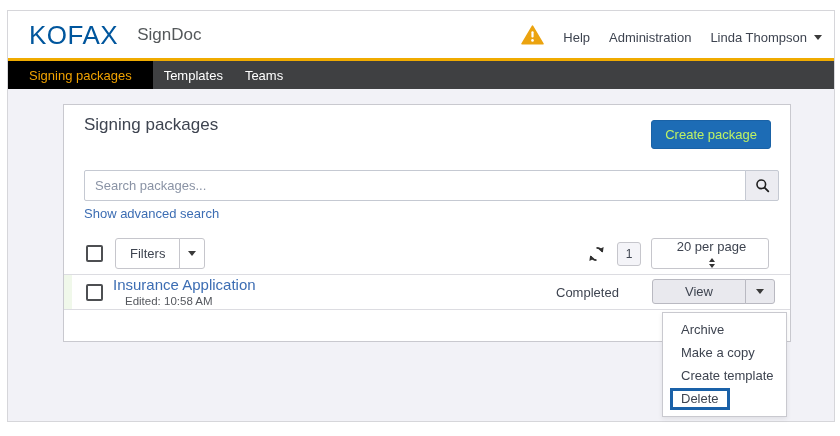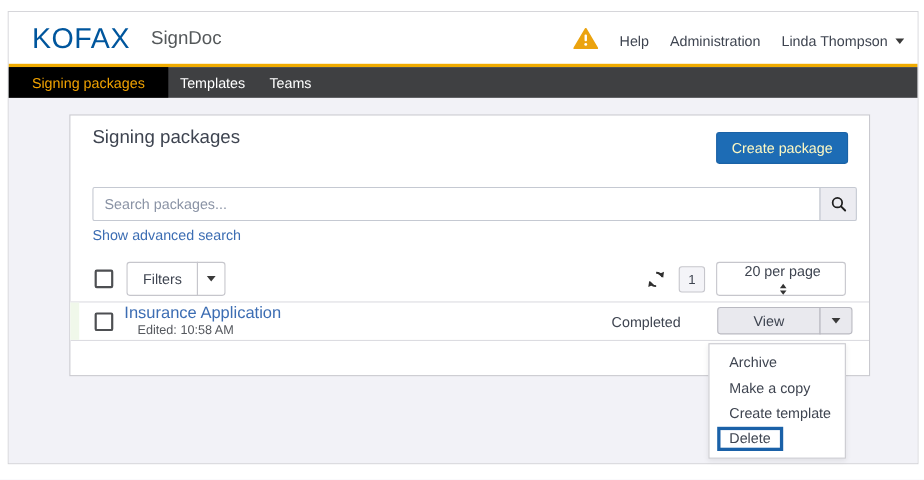--- a/index.html
+++ b/index.html
@@ -25,21 +25,21 @@
   .goldline{height:3px;background:#f0ab00;}
   .navbar{height:28px;background:#3f4042;display:flex;align-items:stretch;font-size:13px;}
   .tab{color:#ffffff;display:flex;align-items:center;padding:0 11px;cursor:pointer;}
   .tab.active{background:#000000;color:#f0a200;padding:0 21px;}
   
   .content{position:relative;height:332px;background:#f2f2f7;}
   .panel{position:absolute;left:55px;top:15px;width:726px;height:236px;background:#fff;border:1px solid #c9c9cf;}
   .panel h1{position:absolute;left:20px;top:10px;margin:0;font-size:17px;font-weight:normal;color:#3e4450;}
   .btn-primary{
     position:absolute;right:19px;top:15px;height:29px;padding:0 13px;
-    background:#1d6cb5;color:#fef9c3;font-size:13px;border:1px solid #1a62a6;border-radius:3px;cursor:pointer;
+    background:#1d6cb5;color:#bef264;font-size:13px;border:1px solid #1a62a6;border-radius:3px;cursor:pointer;
     font-family:"Liberation Sans",sans-serif;
   }
   .search-row{position:absolute;left:20px;top:65px;width:695px;display:flex;}
   .search-row input{
     flex:1;height:29px;border:1px solid #c5c9d2;border-radius:2px 0 0 2px;padding:0 10px;
     font-size:13px;color:#3e4450;outline:none;font-family:"Liberation Sans",sans-serif;
   }
   .search-row input::placeholder{color:#8a93a5;}
   .search-btn{
     width:34px;height:31px;background:#ececf1;border:1px solid #c5c9d2;margin-left:-1px;
@@ -78,21 +78,21 @@
   .row-sub{font-size:11.5px;color:#55585e;margin-top:2px;margin-left:12px;}
   .row-status{position:absolute;left:492px;top:10px;font-size:13px;color:#3e4450;}
   .view-split{position:absolute;left:588px;top:4px;height:25px;display:inline-flex;margin-left:0;}
   .view-split button{
     width:94px;background:#e9e9ee;border:1px solid #b9b9c1;font-size:13px;color:#3e4450;cursor:pointer;
     font-family:"Liberation Sans",sans-serif;border-radius:3px 0 0 3px;padding:0;
   }
   .view-split .caret-btn{width:30px;margin-left:-1px;display:flex;align-items:center;justify-content:center;background:#e9e9ee;border:1px solid #b9b9c1;border-radius:0 3px 3px 0;}
   
   .menu{
-    position:absolute;left:636px;top:223px;width:123px;background:#fff;border:1px solid #c9c9cf;
+    position:absolute;left:654px;top:223px;width:123px;background:#fff;border:1px solid #c9c9cf;
     box-shadow:0 2px 5px rgba(0,0,0,.08);padding:5px 0 6px;z-index:5;
   }
   .menu-item{height:23px;line-height:23px;padding-left:18px;font-size:13px;color:#3e4450;cursor:pointer;white-space:nowrap;}
   .highlight{display:inline-block;border:3px solid #1a61a8;padding:0 8px;margin-left:-11px;line-height:16px;}
 </style>
 </head>
 <body>
 
 <div class="app">
 

